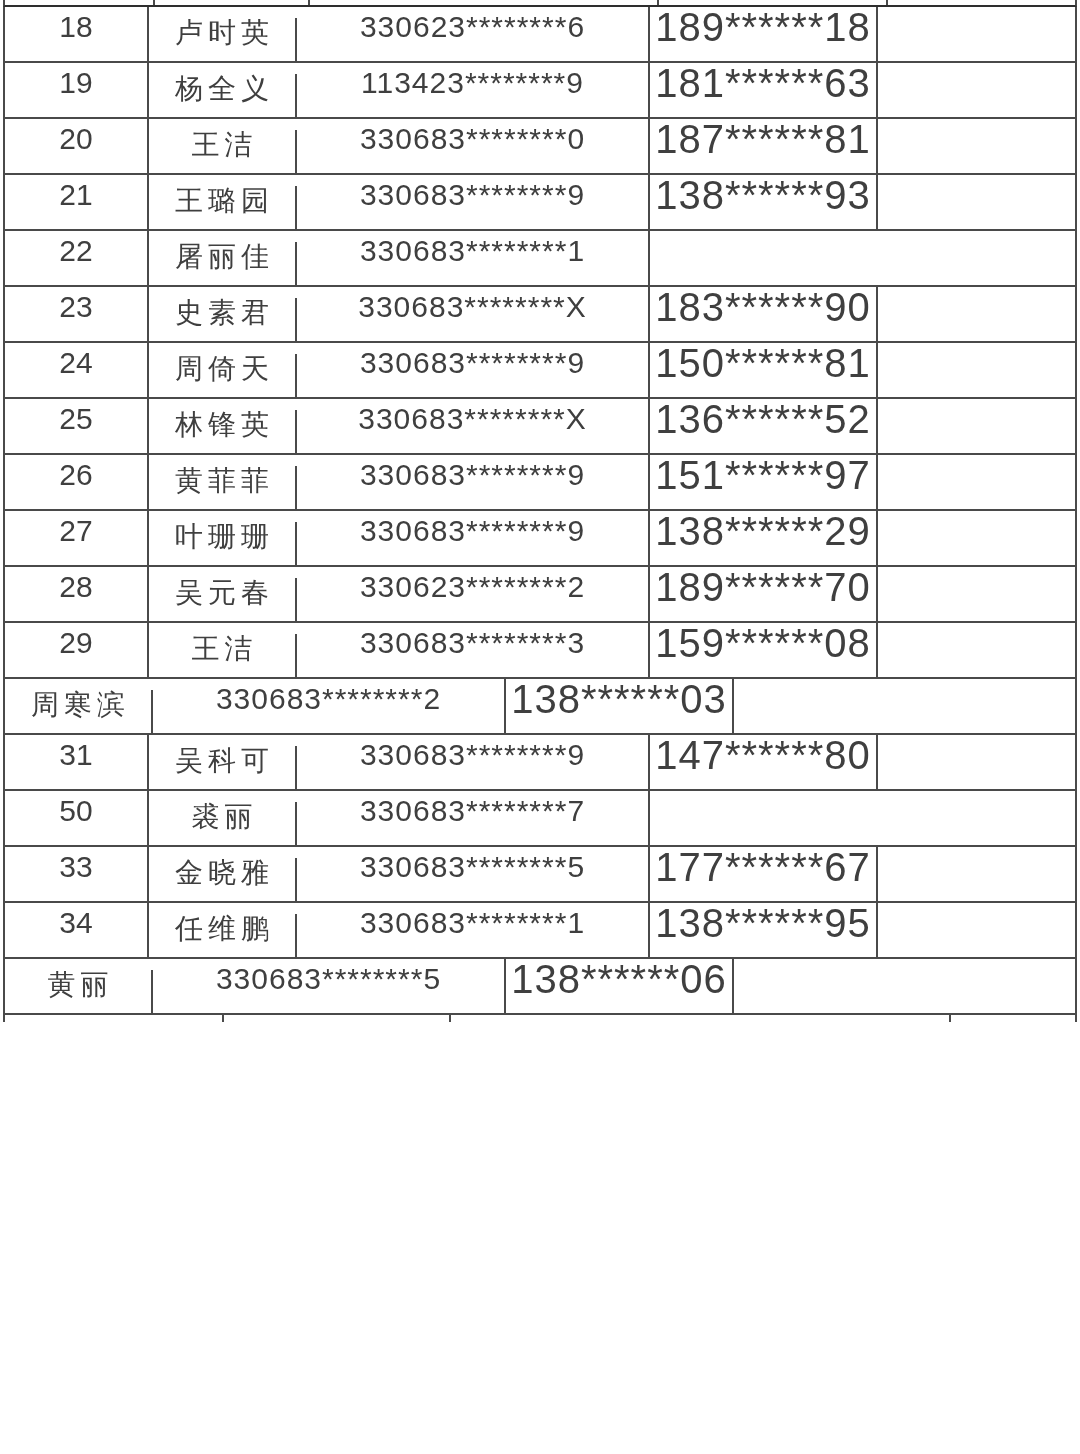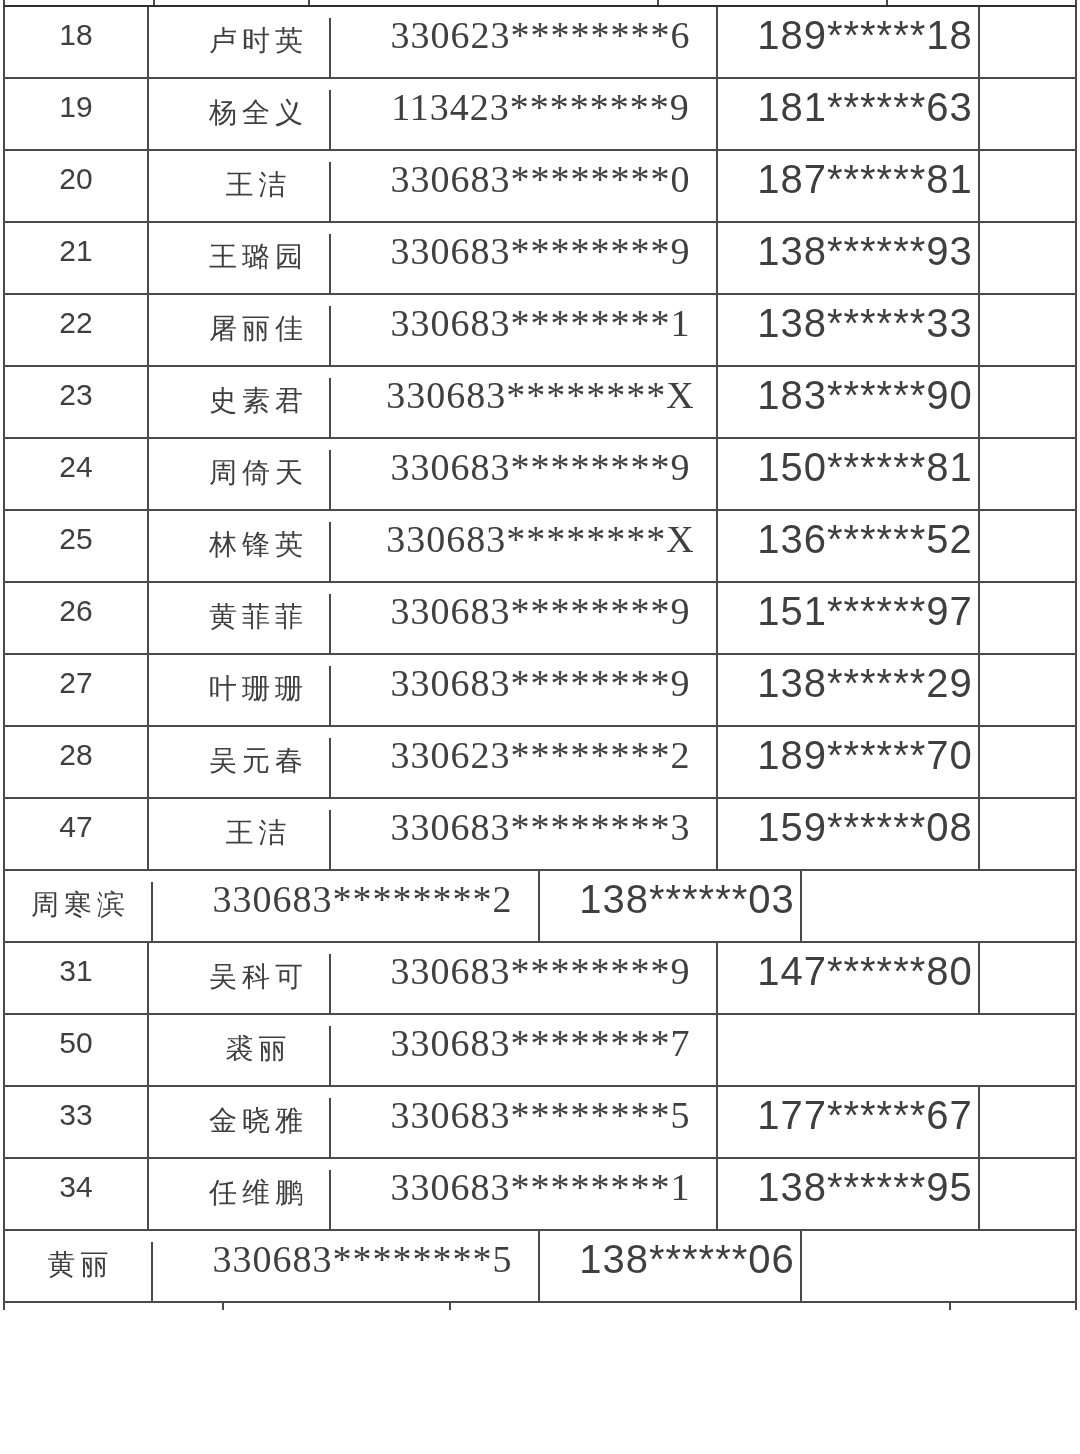--- a/index.html
+++ b/index.html
@@ -14,42 +14,41 @@
 
   
   .sliver {
     position: relative; height: 7px;
     border-left: 2px solid #4a4a4a; border-right: 2px solid #4a4a4a;
   }
   .sliver.top { border-bottom: 2px solid #2e2e2e; }
   .vline { position: absolute; top: 0; bottom: 0; width: 2px; background: #4a4a4a; }
 
   .row {
-    display: flex; height: 72px;
+    display: flex; height: 56px;
     border-left: 2px solid #4a4a4a;
     border-right: 2px solid #4a4a4a;
     border-bottom: 2px solid #4a4a4a;
-    gap: 34px;
   }
   .cell {
     display: flex; align-items: center; justify-content: center;
     border-right: 2px solid #4a4a4a;
     padding-bottom: 14px;
     color: #3f3f3f;
     overflow: hidden; white-space: nowrap;
   }
   .cell:last-child { border-right: none; }
 
   .c-num   { width: 144px; font-size: 30px; }
   .c-name  {
     width: 148px; font-size: 28px; letter-spacing: 5px; text-indent: 5px;
     font-family: "DejaVu Serif", "Liberation Serif", serif;
     margin-top: 11px;
   }
-  .c-id    { width: 353px; font-size: 38px; letter-spacing: 1px; font-family: Liberation Serif, serif; }
+  .c-id    { width: 353px; font-size: 30px; letter-spacing: 1px; }
   .c-phone { width: 228px; font-size: 40px; letter-spacing: 1px; }
   .c-empty { flex: 1; }
 </style>
 </head>
 <body>
 
 <div class="sheet">
   <div class="tablewrap">
 
     <div class="sliver top">
@@ -89,21 +88,20 @@
     <div class="cell c-name">王璐园</div>
     <div class="cell c-id">330683********9</div>
     <div class="cell c-phone">138******93</div>
     <div class="cell c-empty"></div>
   </div>
 
   <div class="row">
     <div class="cell c-num">22</div>
     <div class="cell c-name">屠丽佳</div>
     <div class="cell c-id">330683********1</div>
-    <div class="cell c-phone">138******33</div>
     <div class="cell c-empty"></div>
   </div>
 
   <div class="row">
     <div class="cell c-num">23</div>
     <div class="cell c-name">史素君</div>
     <div class="cell c-id">330683********X</div>
     <div class="cell c-phone">183******90</div>
     <div class="cell c-empty"></div>
   </div>
@@ -142,21 +140,21 @@
 
   <div class="row">
     <div class="cell c-num">28</div>
     <div class="cell c-name">吴元春</div>
     <div class="cell c-id">330623********2</div>
     <div class="cell c-phone">189******70</div>
     <div class="cell c-empty"></div>
   </div>
 
   <div class="row">
-    <div class="cell c-num">47</div>
+    <div class="cell c-num">29</div>
     <div class="cell c-name">王洁</div>
     <div class="cell c-id">330683********3</div>
     <div class="cell c-phone">159******08</div>
     <div class="cell c-empty"></div>
   </div>
 
   <div class="row">
     <div class="cell c-name">周寒滨</div>
     <div class="cell c-id">330683********2</div>
     <div class="cell c-phone">138******03</div>

